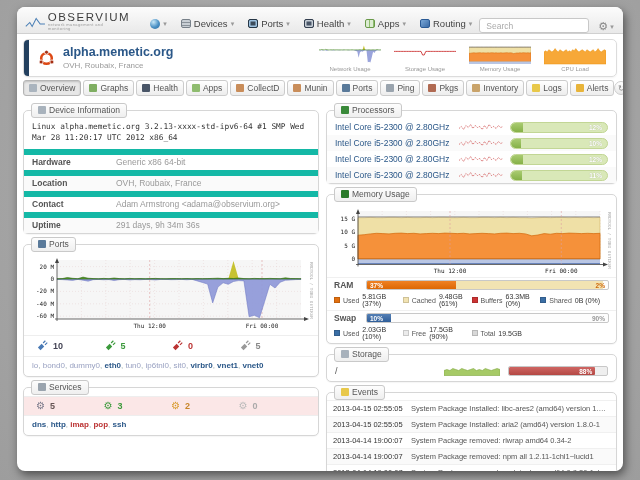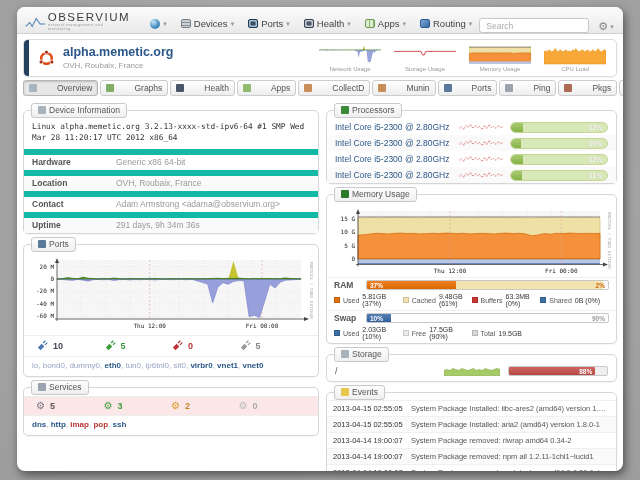--- a/index.html
+++ b/index.html
@@ -35,21 +35,21 @@
   .devtitle { display:flex; flex-direction:column; line-height:1.25; }
   .host { font-size:12.5px; font-weight:bold; color:#2a5788; text-decoration:none; cursor:pointer; }
   .loc { font-size:8px; color:#9a9a9a; }
   .minis { margin-left:auto; display:flex; gap:13px; padding-right:10px; }
   .mini { display:flex; flex-direction:column; align-items:center; cursor:pointer; }
   .minilbl { font-size:6px; color:#999; margin-top:1px; }
 
   
   .tabs { display:flex; align-items:center; margin:2px 6px 0; }
   .tablist { display:flex; gap:2px; }
-  .tab { display:flex; align-items:center; gap:20px; font-size:8.5px; color:#555; padding:2px 5px; border:1px solid #ccc; border-radius:3px; background:linear-gradient(#fff,#ededed); cursor:pointer; white-space:nowrap; }
+  .tab { display:flex; align-items:center; gap:3px; font-size:8.5px; color:#555; padding:2px 5px; border:1px solid #ccc; border-radius:3px; background:linear-gradient(#fff,#ededed); cursor:pointer; white-space:nowrap; }
   .tab.active { background:#e7e7e7; box-shadow:inset 0 1px 2px rgba(0,0,0,.18); border-color:#b5b5b5; }
   .tabicon { width:8px; height:8px; border-radius:1px; display:inline-block; }
   .tabbtns { margin-left:auto; display:flex; gap:3px; }
   .roundbtn { width:14px; height:14px; border:1px solid #ccc; border-radius:50%; background:linear-gradient(#fff,#e8e8e8); color:#888; font-size:8px; display:flex; align-items:center; justify-content:center; cursor:pointer; }
 
   
   .content { display:flex; gap:7px; padding:4px 6px 0; align-items:flex-start; }
   .col-left { width:296px; flex:0 0 296px; }
   .col-right { flex:1; min-width:0; }
   .panel { position:relative; border:1px solid #d6d6d6; border-radius:5px; margin-top:10px; background:#fff; box-shadow:0 1px 1px rgba(0,0,0,.04); }

